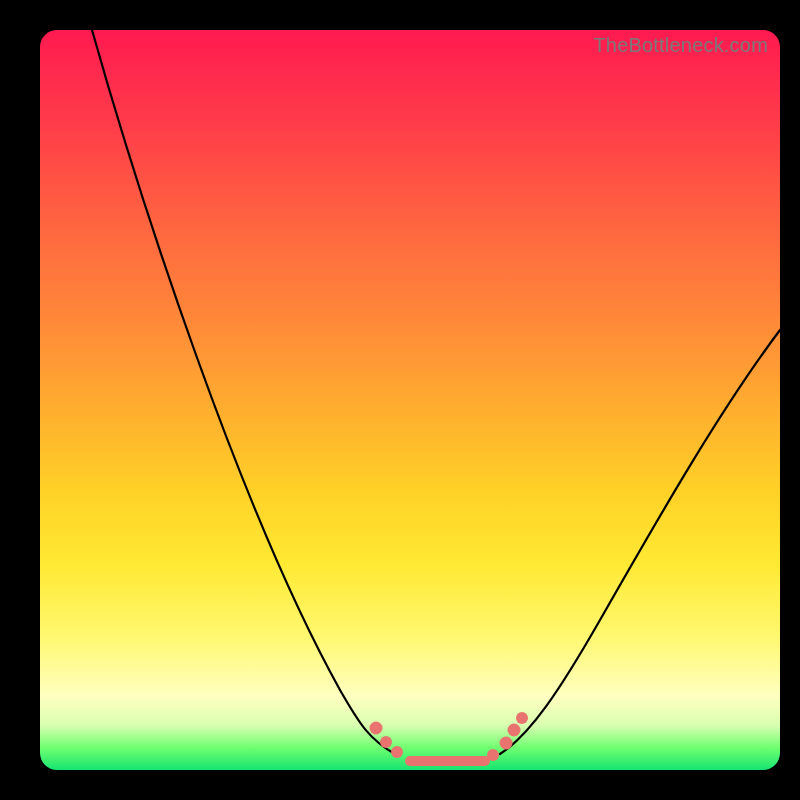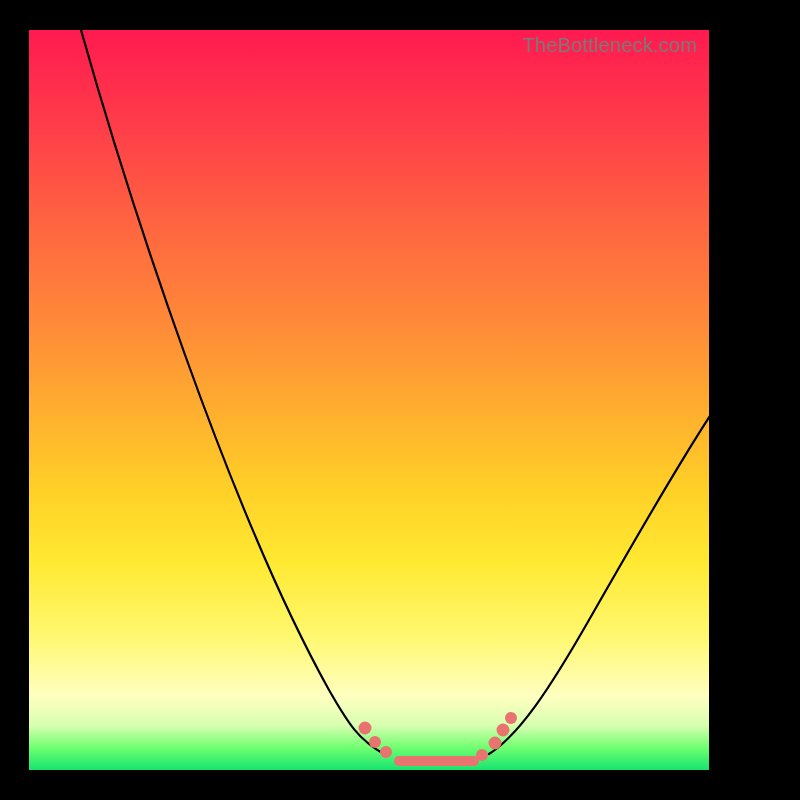--- a/index.html
+++ b/index.html
@@ -12,40 +12,41 @@
     font-family: Arial, Helvetica, sans-serif;
   }
   .frame {
     position: relative;
     width: 800px;
     height: 800px;
     background: #000;
   }
   .plot-area {
     position: absolute;
-    left: 29px;
+    left: 40px;
     top: 30px;
-    width: 680px;
+    width: 740px;
     height: 740px;
     
     background: linear-gradient(
       to bottom,
       #ff1a50 0%,
       #ff3a4a 12%,
       #ff6740 27%,
       #ff8b38 40%,
       #ffb02e 52%,
       #ffd027 62%,
       #ffe932 72%,
       #fff870 82%,
       #ffffc0 90%,
       #d8ffb0 94%,
       #6fff70 97%,
       #16e470 100%
     );
+    border-radius: 17px;
   }
   .watermark {
     position: absolute;
     top: 4px;
     right: 12px;
     color: #7a7a7a;
     font-size: 20px;
     font-weight: 400;
     letter-spacing: 0.2px;
     user-select: none;

